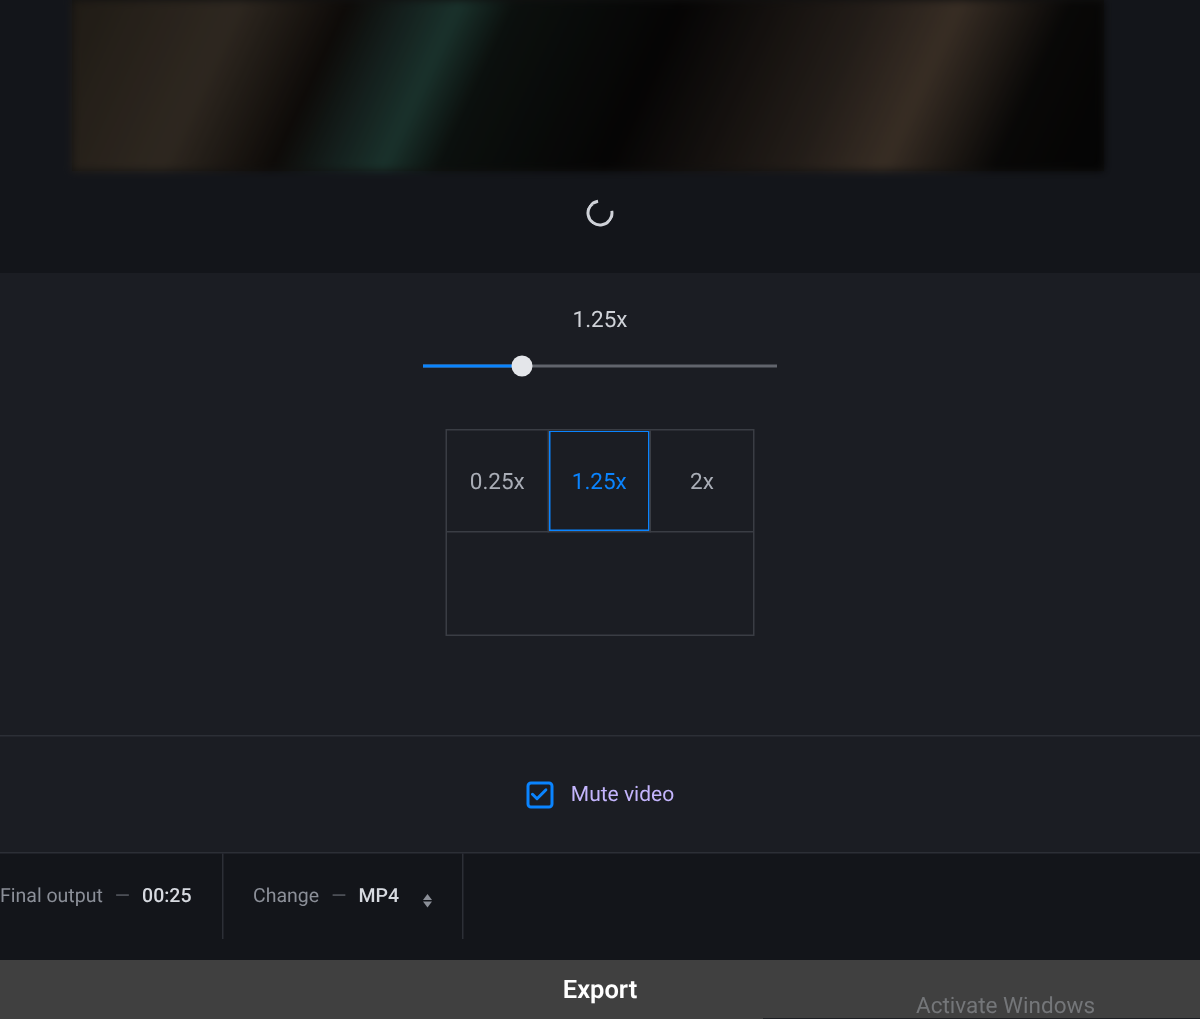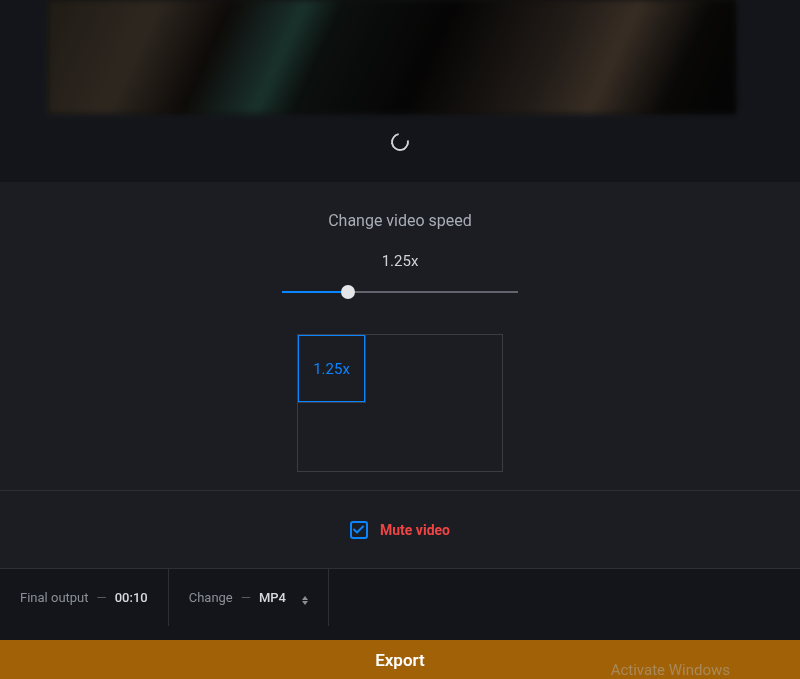--- a/index.html
+++ b/index.html
@@ -108,58 +108,58 @@
     gap: 12px;
   }
   .checkbox {
     width: 18px; height: 18px;
     border: 2px solid #0a84ff;
     border-radius: 3px;
     display: flex; align-items: center; justify-content: center;
     cursor: pointer;
   }
   .checkbox svg { display: block; }
-  .mute-label { font-size: 14px; color: #ef4444; font-weight: bold; }
+  .mute-label { font-size: 14px; color: #c4b5fd; }
   .status-bar {
     position: absolute;
     left: 0; top: 568px; width: 800px; height: 58px;
     background: #13151a;
     border-top: 1px solid #2c2f36;
     display: flex; align-items: center;
     font-size: 13px;
     color: #8b8f98;
   }
   .status-cell {
     height: 100%;
     display: flex; align-items: center;
     padding: 0 20px;
     border-right: 1px solid #2c2f36;
     gap: 6px;
   }
-  .status-cell:first-child { padding-left: 20px; }
+  .status-cell:first-child { padding-left: 0; }
   .dash { color: #5a5d64; margin: 0 2px; }
   .status-value { color: #d7dae0; font-weight: 500; }
   .format-select {
     display: flex; align-items: flex-end; gap: 16px;
     cursor: pointer;
   }
   .sort-icon {
     display: flex; flex-direction: column; gap: 1px;
   }
   .sort-icon .tri {
     width: 0; height: 0;
     border-left: 3.5px solid transparent;
     border-right: 3.5px solid transparent;
   }
   .sort-icon .up { border-bottom: 4px solid #8b8f98; }
   .sort-icon .down { border-top: 4px solid #8b8f98; }
   .export-bar {
     position: absolute;
     left: 0; top: 640px; width: 800px; height: 39px;
-    background: #a16207;
+    background: #404040;
     display: flex; align-items: center; justify-content: center;
     color: #fff;
     font-size: 17px;
     font-weight: 600;
     cursor: pointer;
   }
   .watermark {
     position: absolute;
     right: 70px; top: 661px;
     font-size: 15px;
@@ -174,46 +174,47 @@
 
 <div class="video-area">
   <div class="video-frame"></div>
 </div>
 
 <div class="spinner-wrap">
   <div class="spinner"></div>
 </div>
 
 <div class="panel">
-  <div class="panel-title">Change video speed</div>
   <div class="speed-label">1.25x</div>
   <div class="slider-wrap">
     <div class="slider-track-bg"></div>
     <div class="slider-track-fill" id="slider-fill" style="width: 28%;"></div>
     <div class="slider-thumb" id="slider-thumb" style="left: 28%;"></div>
   </div>
   <div class="speed-grid" id="speed-grid">
+      <div class="speed-cell">0.25x</div>
       <div class="speed-cell active">1.25x</div>
+      <div class="speed-cell">2x</div>
     </div>
 </div>
 
 <div class="mute-row">
   <div class="checkbox">
     <svg width="11" height="9" viewBox="0 0 11 9">
       <path d="M1 4.5 L4 7.5 L10 1.5" stroke="#0a84ff" stroke-width="2" fill="none" stroke-linecap="round" stroke-linejoin="round"></path>
     </svg>
   </div>
   <div class="mute-label">Mute video</div>
 </div>
 
 <div class="status-bar">
   <div class="status-cell">
     <span>Final output</span>
     <span class="dash">—</span>
-    <span class="status-value">00:10</span>
+    <span class="status-value">00:25</span>
   </div>
   <div class="status-cell">
     <span>Change</span>
     <span class="dash">—</span>
     <div class="format-select">
       <span class="status-value">MP4</span>
       <span class="sort-icon">
         <span class="tri up"></span>
         <span class="tri down"></span>
       </span>

